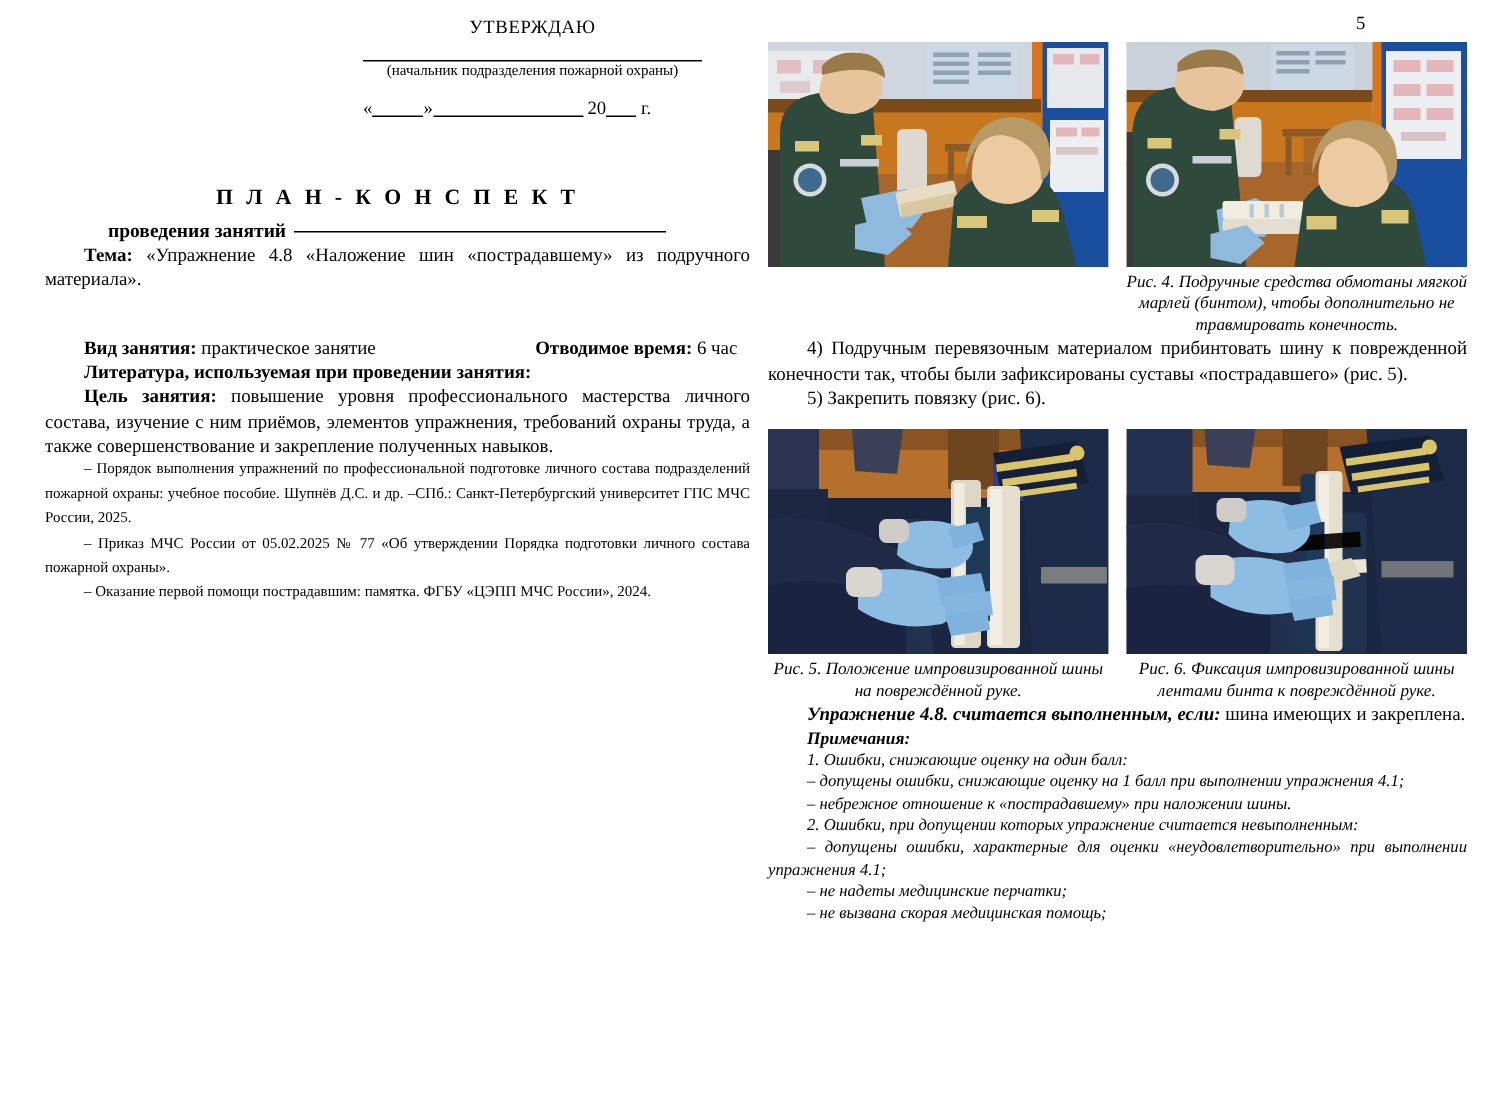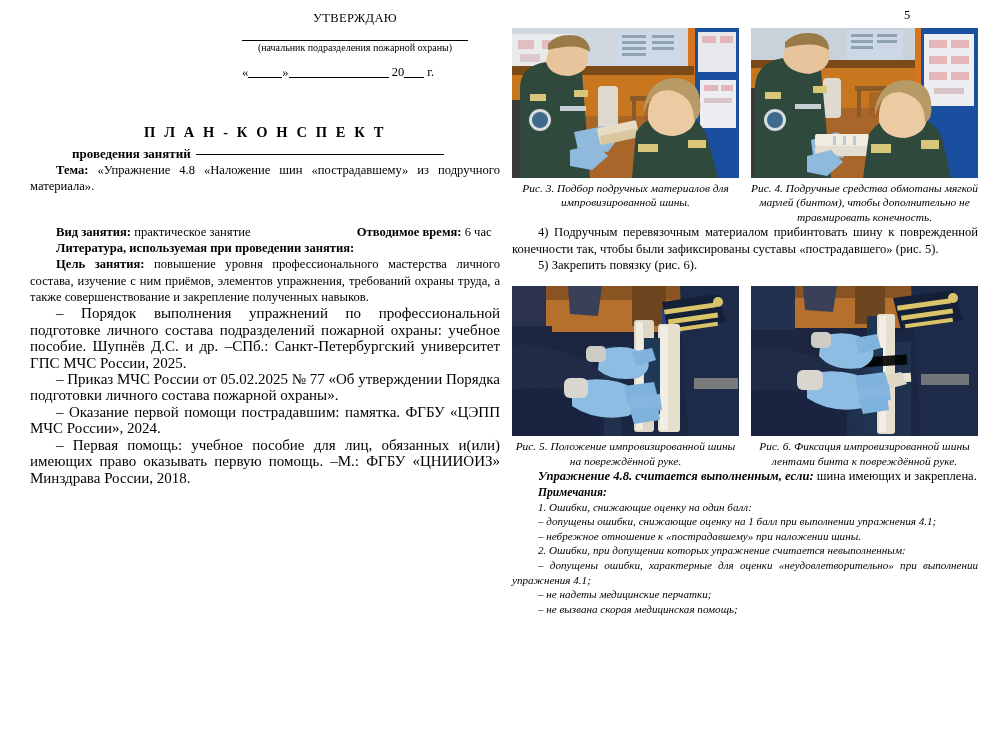--- a/index.html
+++ b/index.html
@@ -113,21 +113,21 @@
   .gap-lit { margin-top: 32px; }
 
   .kind-row {
     font-size: 12.6px;
     white-space: nowrap;
     text-indent: 26px;
   }
   .kind-spacer { display: inline-block; width: 100px; }
 
   .lit-item {
-    font-size: 15px;
+    font-size: 10px;
     line-height: 16.4px;
     text-align: justify;
     margin: 0;
     text-indent: 26px;
     font-family: Liberation Serif, serif;
   }
 
   
   .page-number {
     position: absolute;
@@ -236,21 +236,20 @@
     </p>
 
     <p class="body gap-goal">
       <span class="b">Цель занятия:</span>
       <span>повышение уровня профессионального мастерства личного состава, изучение с ним приёмов, элементов упражнения, требований охраны труда, а также совершенствование и закрепление полученных навыков.</span>
     </p>
 
     <p class="lit-item">– Порядок выполнения упражнений по профессиональной подготовке личного состава подразделений пожарной охраны: учебное пособие. Шупнёв Д.С. и др. –СПб.: Санкт-Петербургский университет ГПС МЧС России, 2025.</p>
     <p class="lit-item">– Приказ МЧС России от 05.02.2025 № 77 «Об утверждении Порядка подготовки личного состава пожарной охраны».</p>
     <p class="lit-item">– Оказание первой помощи пострадавшим: памятка. ФГБУ «ЦЭПП МЧС России», 2024.</p>
-    <p class="lit-item">– Первая помощь: учебное пособие для лиц, обязанных и(или) имеющих право оказывать первую помощь. –М.: ФГБУ «ЦНИИОИЗ» Минздрава России, 2018.</p>
 
   </div>
 
   <div class="col-right">
 
     <div class="page-number">5</div>
 
     <div class="right-pad-top"></div>
 
     <div class="fig-row">
@@ -300,21 +299,20 @@
           <path d="M62 104 L92 98 L108 108 L96 124 L66 122 Z" fill="#8fb9dd"></path>
           <rect x="86" y="96" width="40" height="17" rx="2" fill="#e8ddc4" transform="rotate(-12 106 104)"></rect>
           <rect x="88" y="104" width="40" height="9" rx="2" fill="#d8c79f" transform="rotate(-12 108 108)"></rect>
           <path d="M58 122 L84 116 L96 128 L80 142 L58 138 Z" fill="#8fb9dd"></path>
           <path d="M120 150 L124 104 Q138 84 164 86 Q190 88 196 112 L206 150 Z" fill="#2f4a3c"></path>
           <path d="M136 92 Q134 62 158 58 Q182 56 184 82 Q186 104 162 108 Q142 108 136 92 Z" fill="#eccba3"></path>
           <path d="M132 78 Q138 50 164 50 Q186 52 188 72 Q190 90 182 92 Q182 66 156 62 Q138 62 132 86 Z" fill="#b79a66"></path>
           <rect x="126" y="116" width="20" height="8" fill="#d8c77a"></rect>
           <rect x="176" y="112" width="18" height="8" fill="#d8c77a"></rect>
         </svg>
-        <div class="fig-caption">Рис. 3. Подбор подручных материалов для импровизированной шины.</div>
       </div>
 
       <div class="fig">
         <svg class="fig-photo" viewBox="0 0 227 150" preserveAspectRatio="none">
           <rect x="0" y="0" width="227" height="150" fill="#b0aba2"></rect>
           <rect x="0" y="0" width="227" height="46" fill="#c9d2da"></rect>
           <rect x="96" y="2" width="56" height="36" fill="#ccd8e5"></rect>
           <rect x="100" y="6" width="22" height="3" fill="#8ea2b4"></rect>
           <rect x="100" y="12" width="22" height="3" fill="#8ea2b4"></rect>
           <rect x="100" y="18" width="22" height="3" fill="#8ea2b4"></rect>

